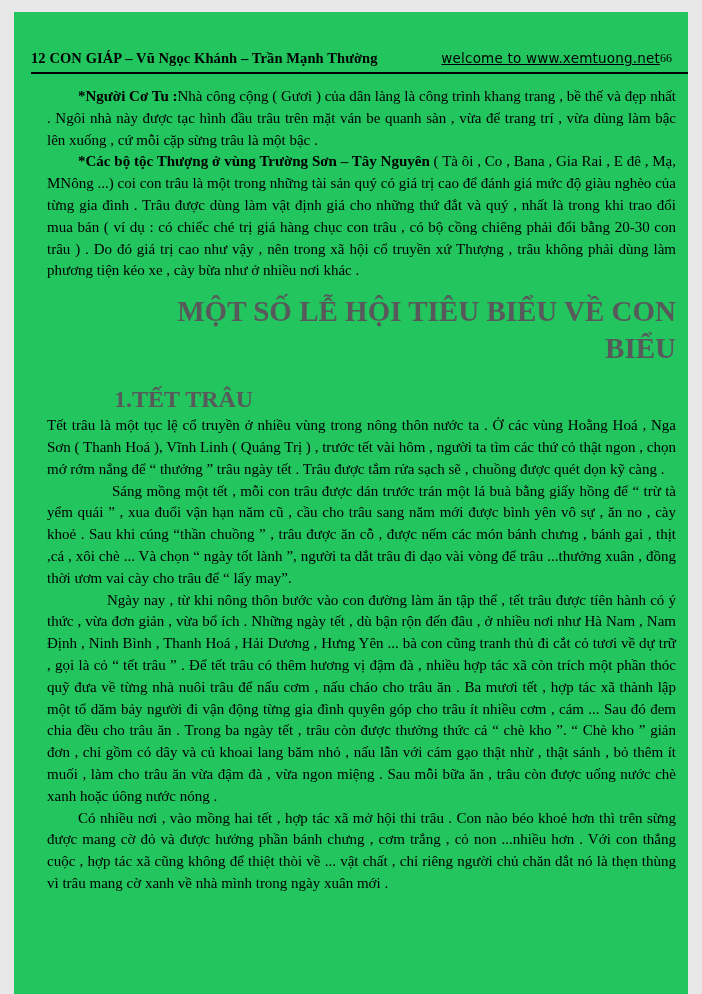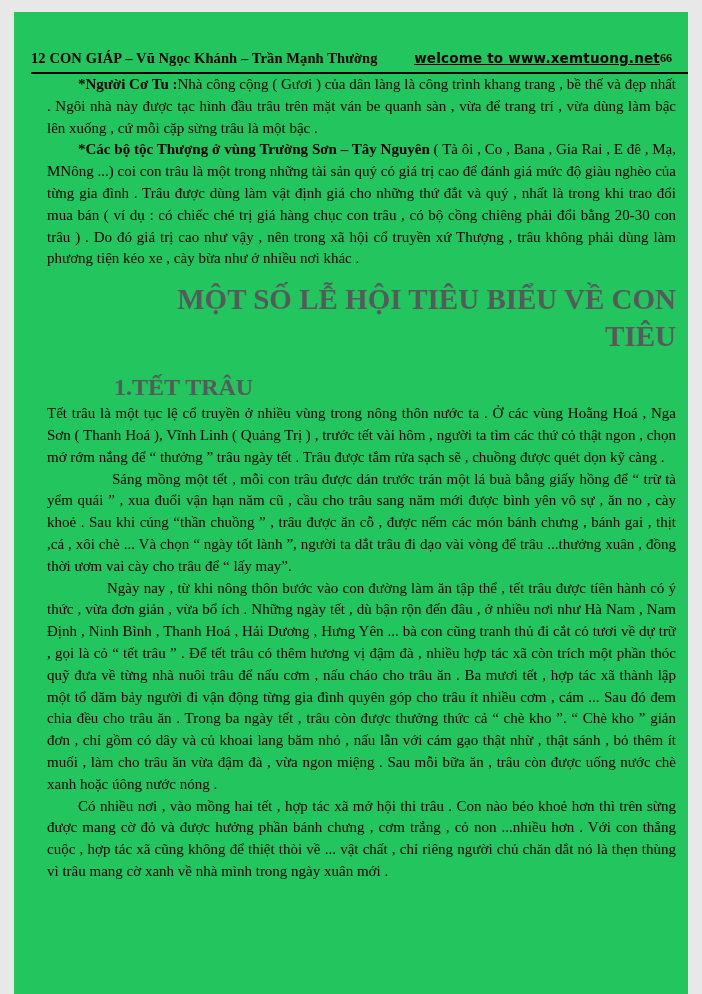--- a/index.html
+++ b/index.html
@@ -14,35 +14,35 @@
   }
   
   .header{
     position:absolute;top:38px;left:17px;right:16px;
     display:flex;justify-content:space-between;align-items:baseline;
   }
   .header-title{
     font-weight:bold;font-size:14.5px;letter-spacing:.1px;
     font-family:"Liberation Serif", serif;
   }
-  .header-right{display:flex;align-items:flex-end;font-weight:bold;}
+  .header-right{display:flex;align-items:flex-end;}
   .header-link{
     font-family:"DejaVu Sans", sans-serif;
     font-size:13.5px;color:#000;text-decoration:underline;
     letter-spacing:.2px;
   }
   .header-pagenum{font-size:12px;font-family:"Liberation Serif", serif;}
   .header-rule{
     position:absolute;top:60px;left:17px;width:667px;
     border-top:2px solid #000;height:0;
   }
   
   .content{
     position:absolute;top:62px;left:0;right:0;
-    padding:0 12px 0 33px;
+    padding:12px 12px 0 33px;
     font-size:15px;line-height:21.8px;
   }
   .content p{margin:0;text-align:justify;}
   .p-intro{margin-left:14px;text-indent:31px;}
   .p1{margin-top:20px;}
   .p2{margin-top:23px;}
   .lead{font-weight:bold;}
   .byline{margin-left:72px;text-indent:0;text-align:left;}
   
   .main-title{
@@ -78,21 +78,21 @@
 
   <div class="content">
 
     <p class="p-intro p1"><span class="lead">*Người Cơ Tu :</span><span>Nhà công cộng ( Gươi ) của dân làng là công trình khang trang , bề thế và đẹp nhất . Ngôi nhà này được tạc hình đầu trâu trên mặt ván be quanh sàn , vừa để trang trí , vừa dùng làm bậc lên xuống , cứ mỗi cặp sừng trâu là một bậc .</span></p>
 
     <p class="p-intro p2"><span class="lead">*Các bộ tộc Thượng ở vùng Trường Sơn – Tây Nguyên</span><span> ( Tà ôi , Co , Bana , Gia Rai , E đê , Mạ, MNông ...) coi con trâu là một trong những tài sản quý có giá trị cao để đánh giá mức độ giàu nghèo của từng gia đình . Trâu được dùng làm vật định giá cho những thứ đắt và quý , nhất là trong khi trao đổi mua bán ( ví dụ : có chiếc ché trị giá hàng chục con trâu , có bộ cồng chiêng phải đổi bằng 20-30 con  trâu ) . Do đó giá trị cao như vậy , nên trong xã hội cổ truyền xứ Thượng , trâu không phải dùng làm phương tiện kéo xe , cày bừa như ở nhiều nơi khác .</span></p>
 
 
     <div class="main-title">
       <div>MỘT SỐ LỄ HỘI TIÊU BIỂU VỀ CON</div>
-      <div>TIÊU</div>
+      <div>BIỂU</div>
     </div>
 
     <div class="section-heading">1.TẾT TRÂU</div>
 
     <p class="p-sec0">Tết trâu là một tục lệ cổ truyền ở nhiều vùng trong nông thôn nước ta . Ở các vùng Hoằng Hoá , Nga Sơn ( Thanh Hoá ), Vĩnh Linh ( Quảng Trị ) , trước tết vài hôm , người ta tìm các thứ cỏ thật ngon , chọn mớ rớm nắng để “ thưởng ” trâu ngày tết . Trâu được tắm rửa sạch sẽ , chuồng được quét dọn kỹ càng .</p>
 
     <p class="p-sec1">Sáng mồng một tết , mỗi con trâu được dán trước trán một lá buà bằng giấy hồng để “ trừ tà yểm quái ” , xua đuổi vận hạn  năm cũ , cầu cho trâu sang năm mới được bình yên vô sự , ăn no , cày khoẻ . Sau khi cúng “thần chuồng ” , trâu được ăn cỗ , được nếm các món bánh chưng , bánh gai , thịt ,cá , xôi chè ... Và chọn “ ngày tốt lành ”, người ta dắt trâu đi dạo vài vòng để trâu ...thưởng xuân , đồng thời ươm vai cày cho trâu để “ lấy may”.</p>
 
     <p class="p-sec2">Ngày nay , từ khi nông thôn bước vào con đường làm ăn tập thể , tết trâu được tíên hành có ý thức , vừa đơn giản , vừa bổ ích . Những ngày tết , dù bận rộn đến đâu , ở nhiều nơi như Hà Nam , Nam Định , Ninh Bình , Thanh Hoá , Hải Dương , Hưng Yên ... bà con cũng tranh thủ đi cắt cỏ tươi về dự trữ , gọi là cỏ “ tết trâu ” . Để tết trâu có thêm hương vị đậm đà , nhiều hợp tác xã còn trích một phần thóc quỹ đưa về từng nhà nuôi trâu để nấu cơm , nấu cháo cho trâu ăn . Ba mươi tết , hợp tác xã thành lập một tổ dăm bảy người đi vận động từng gia đình quyên góp cho trâu ít nhiều cơm , cám ... Sau đó đem chia đều cho trâu ăn . Trong ba ngày tết , trâu còn được thưởng thức cả “ chè kho ”. “ Chè kho ” giản đơn , chỉ gồm có dây và củ khoai lang băm nhỏ , nấu  lẫn với cám gạo thật nhừ , thật sánh , bỏ thêm ít muối , làm cho trâu ăn vừa đậm đà , vừa ngon miệng . Sau mỗi bữa ăn , trâu còn được uống nước chè xanh hoặc úông nước nóng .</p>
 

